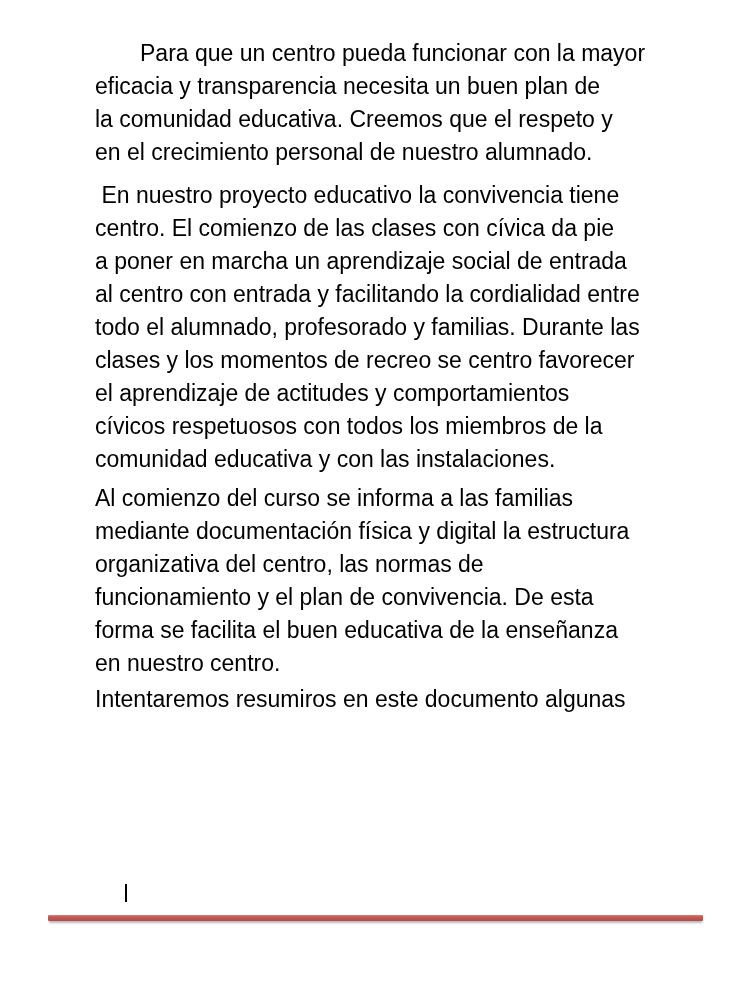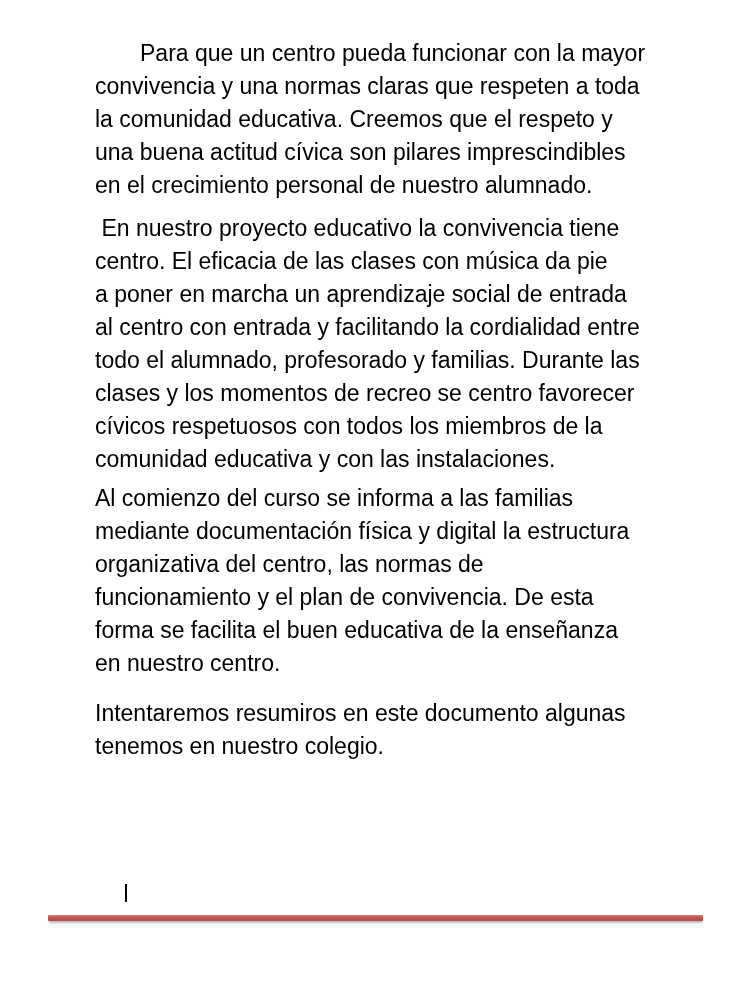--- a/index.html
+++ b/index.html
@@ -19,21 +19,21 @@
     position: absolute;
     left: 95px;
     top: 37px;
     width: 620px;
   }
   .para {
     margin: 0 0 0 0;
   }
   .para.gap-10 { margin-bottom: 10px; }
   .para.gap-6  { margin-bottom: 6px; margin-top: 8px; }
-  .para.gap-3  { margin-bottom: 17px; }
+  .para.gap-3  { margin-bottom: 3px; }
   .line {
     font-size: 23px;
     line-height: 33px;
     height: 33px;
     white-space: pre;
     letter-spacing: 0px;
   }
   .line.indent-tab {
     padding-left: 45px;
   }
@@ -56,48 +56,47 @@
     box-shadow: 0 3px 2px -1px rgba(130, 130, 150, 0.55);
   }
 </style>
 </head>
 <body>
 
 <div class="text-area">
 
   <div class="para gap-10">
     <div class="line indent-tab">Para que un centro pueda funcionar con la mayor</div>
-    <div class="line">convivencia y una normas claras que respeten a toda</div>
+    <div class="line">eficacia y transparencia necesita un buen plan de</div>
     <div class="line">la comunidad educativa. Creemos que el respeto y</div>
-    <div class="line">una buena actitud cívica son pilares imprescindibles</div>
     <div class="line">en el crecimiento personal de nuestro alumnado.</div>
   </div>
 
   <div class="para gap-6">
     <div class="line"> En nuestro proyecto educativo la convivencia tiene</div>
-    <div class="line">centro. El eficacia de las clases con música da pie</div>
+    <div class="line">centro. El comienzo de las clases con cívica da pie</div>
     <div class="line">a poner en marcha un aprendizaje social de entrada</div>
     <div class="line">al centro con entrada y facilitando la cordialidad entre</div>
     <div class="line">todo el alumnado, profesorado y familias. Durante las</div>
     <div class="line">clases y los momentos de recreo se centro favorecer</div>
+    <div class="line">el aprendizaje de actitudes y comportamientos</div>
     <div class="line">cívicos respetuosos con todos los miembros de la</div>
     <div class="line">comunidad educativa y con las instalaciones.</div>
   </div>
 
   <div class="para gap-3">
     <div class="line">Al comienzo del curso se informa a las familias</div>
     <div class="line">mediante documentación física y digital la estructura</div>
     <div class="line">organizativa del centro, las normas de</div>
     <div class="line">funcionamiento y el plan de convivencia. De esta</div>
     <div class="line">forma se facilita el buen educativa de la enseñanza</div>
     <div class="line">en nuestro centro.</div>
   </div>
 
   <div class="para">
     <div class="line">Intentaremos resumiros en este documento algunas</div>
-    <div class="line">tenemos en nuestro colegio.</div>
   </div>
 
 </div>
 
 <div class="caret"></div>
 
 <div class="divider"></div>
 
 </body></html>

